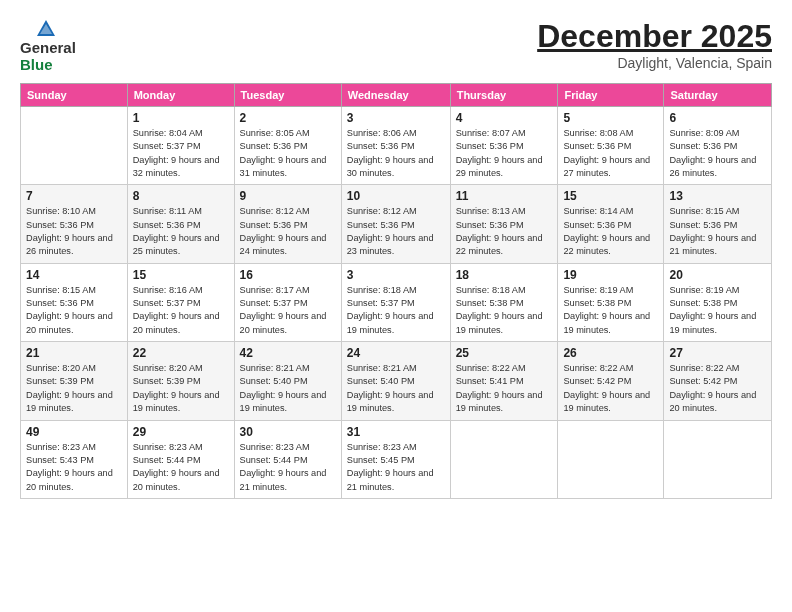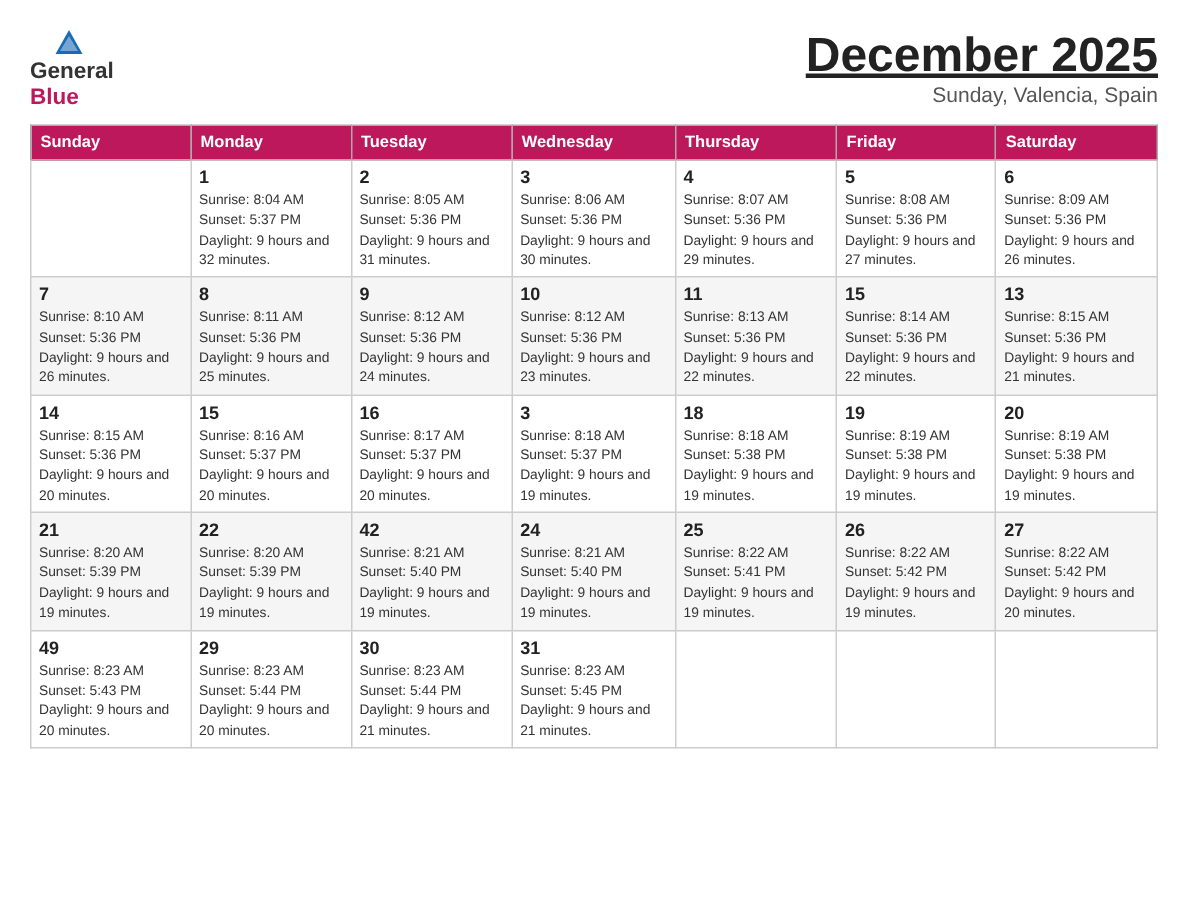--- a/index.html
+++ b/index.html
@@ -33,21 +33,21 @@
       line-height: 1.1;
     }
     .logo-general {
       font-size: 15px;
       font-weight: bold;
       color: #333;
     }
     .logo-blue {
       font-size: 15px;
       font-weight: bold;
-      color: #be185d;
+      color: #15803d;
     }
     .logo-icon {
       width: 22px;
       height: 22px;
       margin-right: 4px;
     }
     .title-block {
       text-align: right;
     }
     .month-title {
@@ -59,21 +59,21 @@
     .subtitle {
       font-size: 14px;
       color: #555;
     }
     .calendar {
       width: 100%;
       border-collapse: collapse;
       font-size: 10px;
     }
     .calendar thead tr th {
-      background-color: #be185d;
+      background-color: #ec4899;
       color: #fff;
       padding: 5px 6px;
       text-align: left;
       font-size: 11px;
       font-weight: bold;
       border: 1px solid #aaa;
     }
     .calendar tbody tr td {
       border: 1px solid #ccc;
       vertical-align: top;
@@ -115,21 +115,21 @@
         <polygon points="11,2 20,18 2,18" fill="#1a6ab5"></polygon>
         <polygon points="11,6 17,16 5,16" fill="#fff" opacity="0.4"></polygon>
       </svg>
       <div class="logo-text">
         <span class="logo-general">General</span>
         <span class="logo-blue">Blue</span>
       </div>
     </div>
     <div class="title-block">
       <div class="month-title">December 2025</div>
-      <div class="subtitle">Sunday, Valencia, Spain</div>
+      <div class="subtitle">Daylight, Valencia, Spain</div>
     </div>
   </div>
 
   <table class="calendar">
     <thead>
       <tr>
       <th>Sunday</th>
           <th>Monday</th>
           <th>Tuesday</th>
           <th>Wednesday</th>

